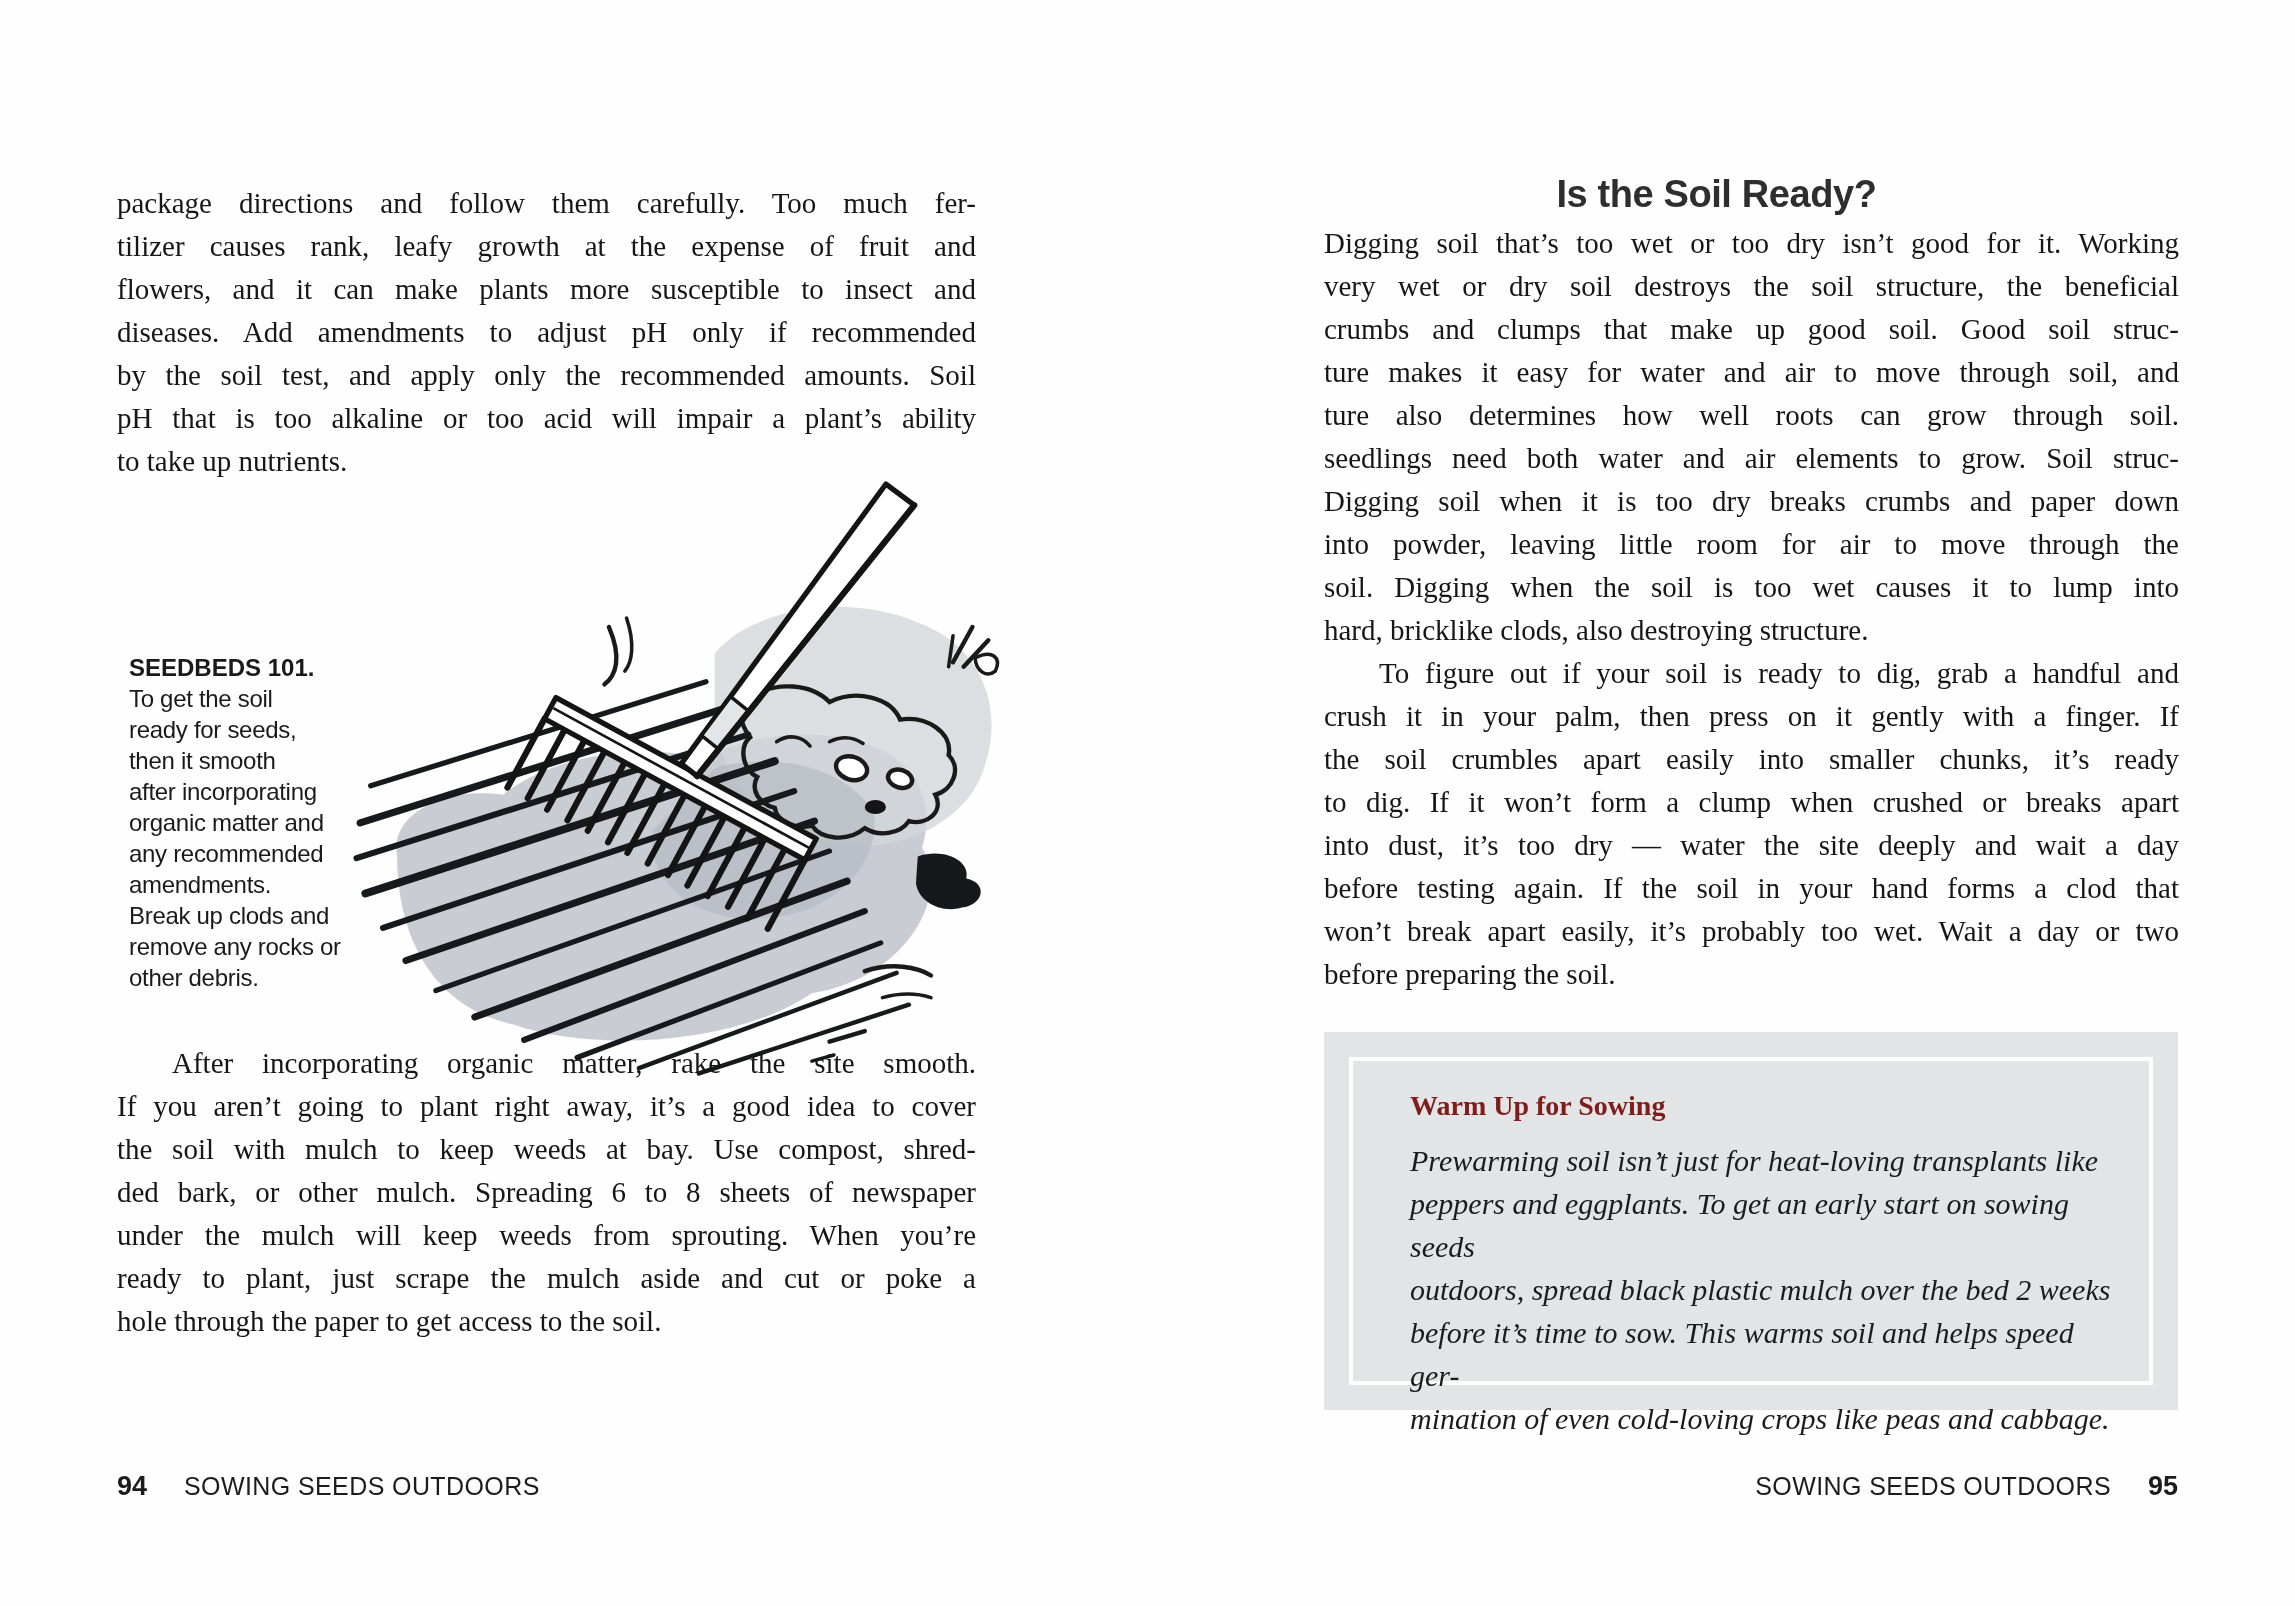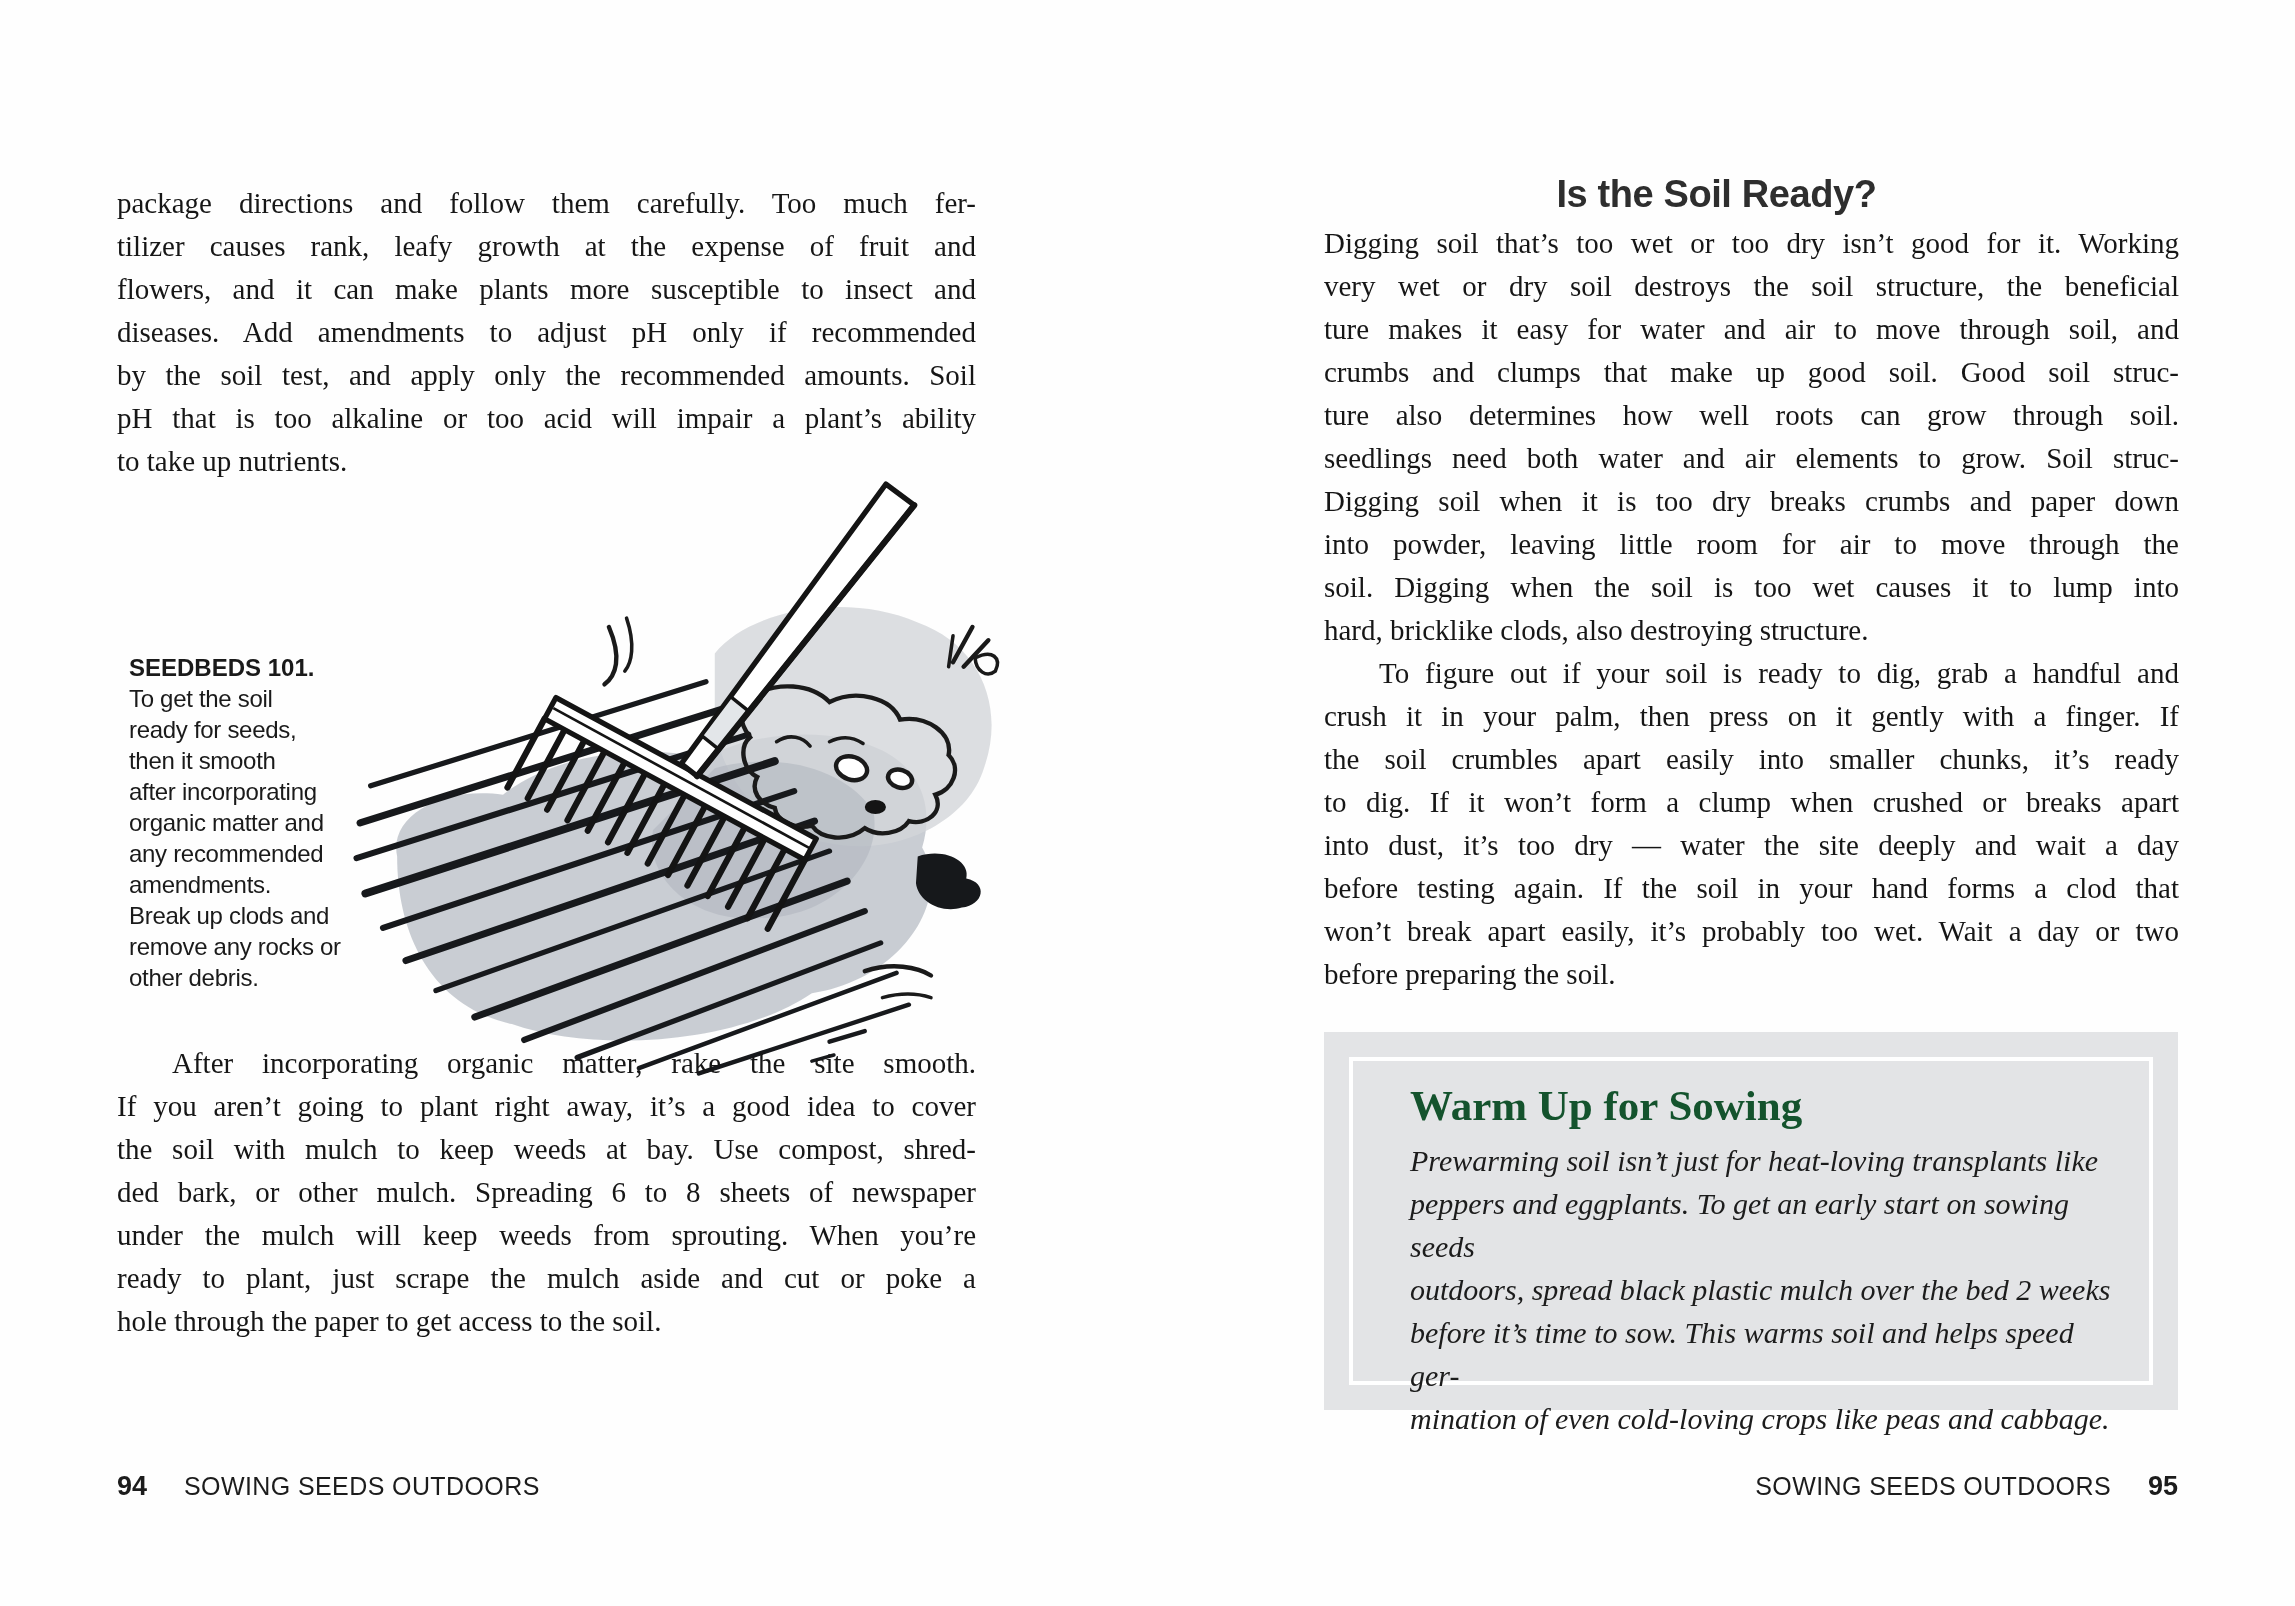--- a/index.html
+++ b/index.html
@@ -48,22 +48,22 @@
     left:1324px;top:1032px;width:854px;height:378px;
     background:#e3e4e6;
   }
   .box-frame{
     position:absolute;left:25px;top:25px;right:25px;bottom:25px;
     border:4.4px solid #ffffff;
   }
   .box-content{position:absolute;left:86px;top:49px;right:51px;}
   .box-title{
     font-family:"Liberation Serif", serif;
-    font-weight:bold;font-size:43px;line-height:49px;
-    color:#14532d;margin-bottom:8.8px;
+    font-weight:bold;font-size:28px;line-height:49px;
+    color:#7f1d1d;margin-bottom:8.8px;
   }
   .box-body{
     font-family:"Liberation Serif", serif;
     font-style:italic;font-size:30px;line-height:43px;
     color:#1c1c1c;
   }
   
   .footer{
     top:1471px;
     font-family:"Liberation Sans", sans-serif;
@@ -190,22 +190,22 @@
   <div class="abs footer footer-left">
     <span class="page-num">94</span><span>SOWING SEEDS OUTDOORS</span>
   </div>
 
   <div class="abs right-heading">Is the Soil Ready?</div>
 
   <div class="abs serif-body right-paras">
     <div>
         <div class="jl just">Digging soil that’s too wet or too dry isn’t good for it. Working</div>
         <div class="jl just">very wet or dry soil destroys the soil structure, the beneficial</div>
+        <div class="jl just">crumbs and clumps that make up good soil. Good soil struc-</div>
         <div class="jl just">ture makes it easy for water and air to move through soil, and</div>
-        <div class="jl just">crumbs and clumps that make up good soil. Good soil struc-</div>
         <div class="jl just">ture also determines how well roots can grow through soil.</div>
         <div class="jl just">seedlings need both water and air elements to grow. Soil struc-</div>
         <div class="jl just">Digging soil when it is too dry breaks crumbs and paper down</div>
         <div class="jl just">into powder, leaving little room for air to move through the</div>
         <div class="jl just">soil. Digging when the soil is too wet causes it to lump into</div>
         <div class="jl just last">hard, bricklike clods, also destroying structure.</div>
       </div>
     <div>
         <div class="jl just indent">To figure out if your soil is ready to dig, grab a handful and</div>
         <div class="jl just">crush it in your palm, then press on it gently with a finger. If</div>

